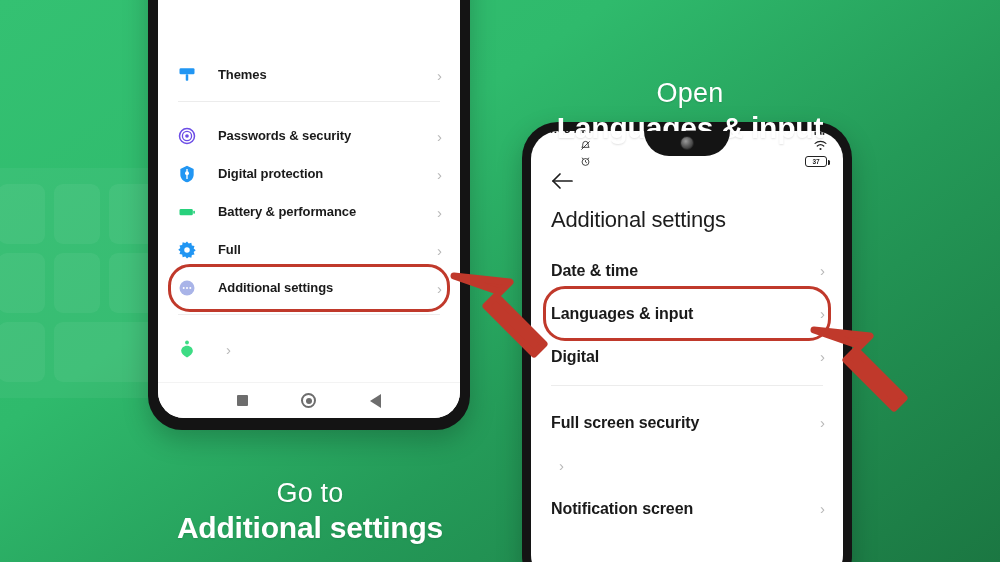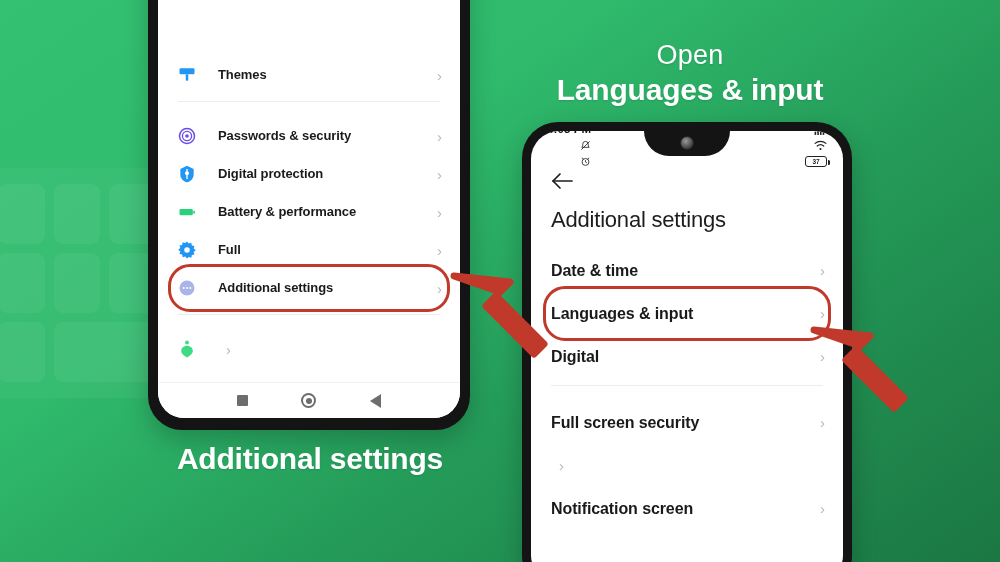--- a/index.html
+++ b/index.html
@@ -38,20 +38,21 @@
   }
   .kb-watermark i.wide { grid-column: span 2; }
 
   
   .caption {
     position: absolute;
     text-align: center;
     color: #ffffff;
     text-shadow: 0 1px 2px rgba(0,0,0,0.12);
     user-select: none;
+    margin-top: 38px;
   }
   .caption .line1 {
     font-size: 27px;
     font-weight: 400;
     letter-spacing: 0.2px;
     line-height: 1.15;
     display: block;
   }
   .caption .line2 {
     font-size: 30px;
@@ -523,14 +524,15 @@
     <path d="M6 14 L52 30 L38 44 L86 92 L96 82 L48 34 L62 20 Z" fill="#c0392b" stroke="#c0392b" stroke-width="7" stroke-linejoin="round"></path>
   </svg>
 </div>
 
 <div class="caption" id="caption-open">
   <span class="line1">Open</span>
   <span class="line2">Languages &amp; input</span>
 </div>
 
 <div class="caption" id="caption-goto">
+  <span class="line1">Go to</span>
   <span class="line2">Additional settings</span>
 </div>
 
 </body></html>

